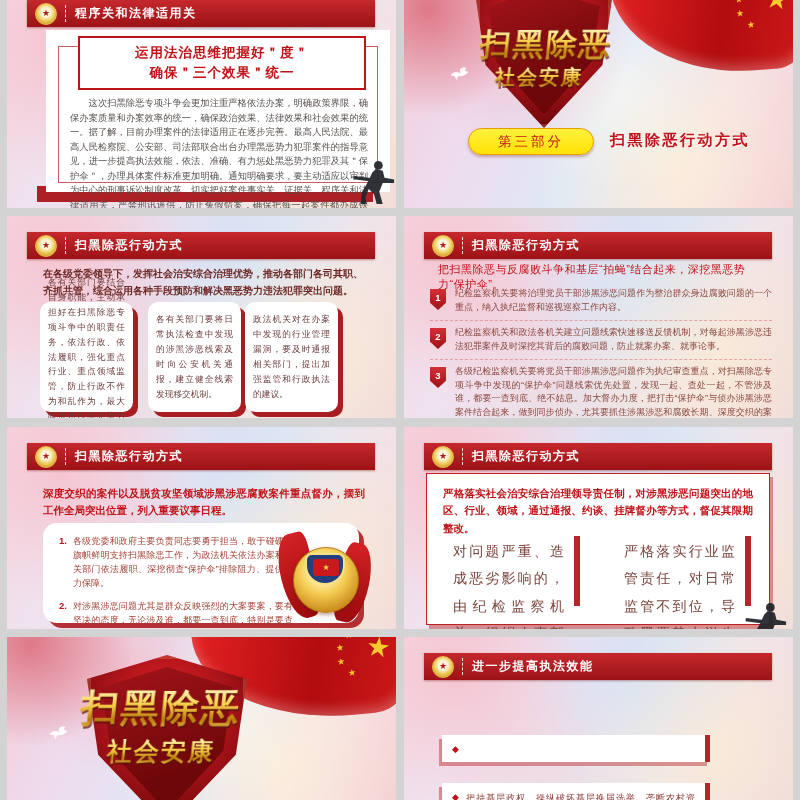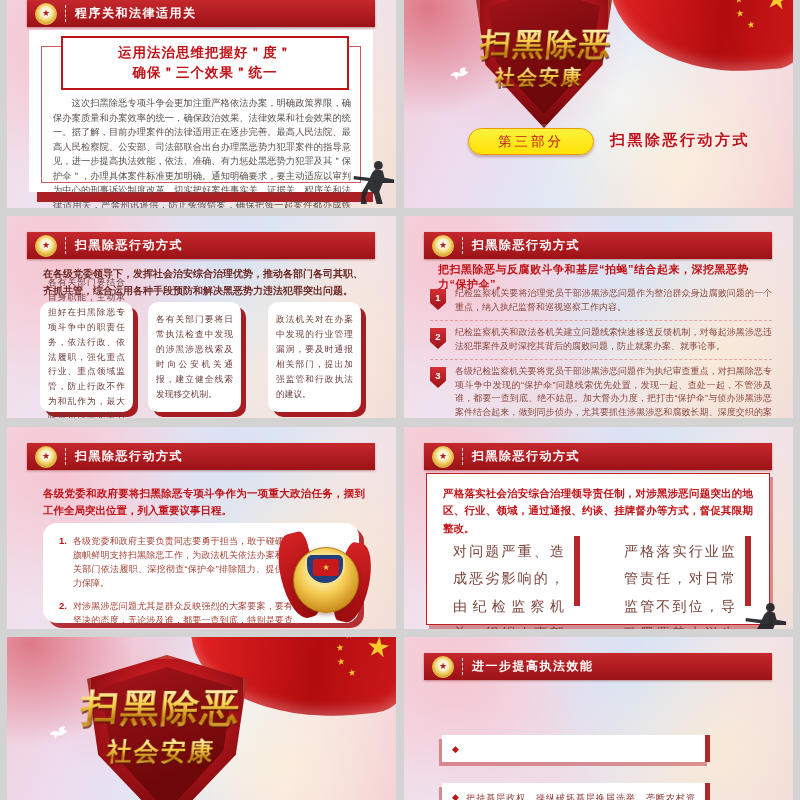--- a/index.html
+++ b/index.html
@@ -33,21 +33,21 @@
   .hdr-top0{top:0;}
   .emblem{width:20px;height:20px;margin-left:8px;border-radius:50%;flex:0 0 auto;
       background:radial-gradient(circle at 50% 42%,#fdf6dc 0 28%,#f0cd5e 55%,#c89020 85%,#a97414 100%);
       border:1px solid #e7bd46;display:flex;align-items:center;justify-content:center;}
   .emb-star{font-size:9px;color:#b01c1c;line-height:1;}
   .hsep{height:17px;border-left:1px dashed rgba(255,255,255,.85);margin:0 9px 0 8px;}
   .htitle{color:#fff;font-weight:bold;font-size:12px;letter-spacing:1.5px;}
 
   
   .s1-shadow{position:absolute;left:30px;top:186px;width:336px;height:16px;background:#ad2025;}
-  .s1-card{position:absolute;left:22px;top:30px;width:344px;height:162px;background:#fff;}
+  .s1-card{position:absolute;left:39px;top:30px;width:344px;height:162px;background:#fff;}
   .s1-frame{position:absolute;left:12px;top:16px;right:12px;bottom:9px;border:1.5px solid #cf5a5e;}
   .s1-titlebox{position:absolute;left:32px;top:6px;width:280px;background:#fff;border:2px solid #c01318;
       padding:5px 2px 6px;text-align:center;}
   .s1-titlebox div{color:#c01318;font-weight:bold;font-size:13.5px;line-height:1.45;letter-spacing:1px;}
   .s1-body{position:absolute;left:24px;top:66px;width:298px;font-size:9.3px;line-height:1.56;
       color:#57504d;text-align:justify;text-indent:2em;}
   .soldier{position:absolute;opacity:.94;}
   .soldier svg{width:100%;height:100%;}
   .s1 .soldier{right:1px;bottom:0;width:42px;height:52px;}
 
@@ -85,24 +85,24 @@
   .pill span{color:#c01318;font-weight:normal;font-size:13.5px;letter-spacing:3px;}
   .sec-title{position:absolute;left:206px;top:131px;font-size:15px;font-weight:bold;color:#c0121c;
       letter-spacing:2.5px;text-shadow:1px 1px 0 rgba(255,255,255,.7);}
 
   
   .s3-intro{position:absolute;left:36px;top:49px;width:320px;font-size:10px;font-weight:bold;
       color:#6d2a26;line-height:1.7;text-align:justify;}
   .s3-card{position:absolute;top:86px;width:93px;height:110px;background:#fff;border-radius:10px;
       box-shadow:5px 5px 0 #a81d22;padding:9px 8px;box-sizing:border-box;display:flex;align-items:center;}
   .s3-card span{font-size:8.7px;color:#6b3a3a;line-height:1.72;text-align:justify;}
-  .c1{left:33px;}.c2{left:141px;}.c3{left:261px;}
-
-  
-  .s4-intro{position:absolute;left:34px;top:46px;width:332px;font-size:11px;font-weight:bold;
+  .c1{left:33px;}.c2{left:141px;}.c3{left:238px;}
+
+  
+  .s4-intro{position:absolute;left:34px;top:46px;width:332px;font-size:11px;font-weight:normal;
       color:#c01318;letter-spacing:.5px;}
   .s4-items{position:absolute;left:26px;top:66px;width:342px;}
   .s4-item{display:flex;gap:9px;padding:5px 0 6px;border-bottom:1px dashed rgba(215,110,110,.55);}
   .s4-item:last-child{border-bottom:none;}
   .nmark{flex:0 0 auto;width:16px;height:21px;margin-top:2px;
       clip-path:polygon(0 0,100% 0,100% 66%,50% 100%,0 66%);
       background:linear-gradient(180deg,#d43035,#9c1216);color:#fff;font-size:9.5px;font-weight:bold;
       display:flex;justify-content:center;padding-top:3px;box-sizing:border-box;}
   .s4-item p{margin:0;font-size:9px;color:#8a473f;line-height:1.5;text-align:justify;}
 
@@ -248,21 +248,21 @@
   </div>
 
   <div class="slide s5">
     <div class="hdr">
       <span class="emblem">
           <span class="emb-star">★</span>
         </span>
       <span class="hsep"></span>
       <span class="htitle">扫黑除恶行动方式</span>
     </div>
-    <div class="s5-intro">各级党委和政府要将扫黑除恶专项斗争作为一项重大政治任务，摆到工作全局突出位置，列入重要议事日程。</div>
+    <div class="s5-intro">深度交织的案件以及脱贫攻坚领域涉黑涉恶腐败案件重点督办，摆到工作全局突出位置，列入重要议事日程。</div>
     <div class="s5-card">
       <div class="s5-item">
         <span class="s5-num">1.</span>
         <p>各级党委和政府主要负责同志要勇于担当，敢于碰硬，旗帜鲜明支持扫黑除恶工作，为政法机关依法办案和有关部门依法履职、深挖彻查“保护伞”排除阻力、提供有力保障。</p>
       </div>
       <div class="s5-item">
         <span class="s5-num">2.</span>
         <p>对涉黑涉恶问题尤其是群众反映强烈的大案要案，要有坚决的态度，无论涉及谁，都要一查到底，特别是要查清其背后的“保护伞”，坚决依法查办，毫不含糊</p>
       </div>
     </div>

